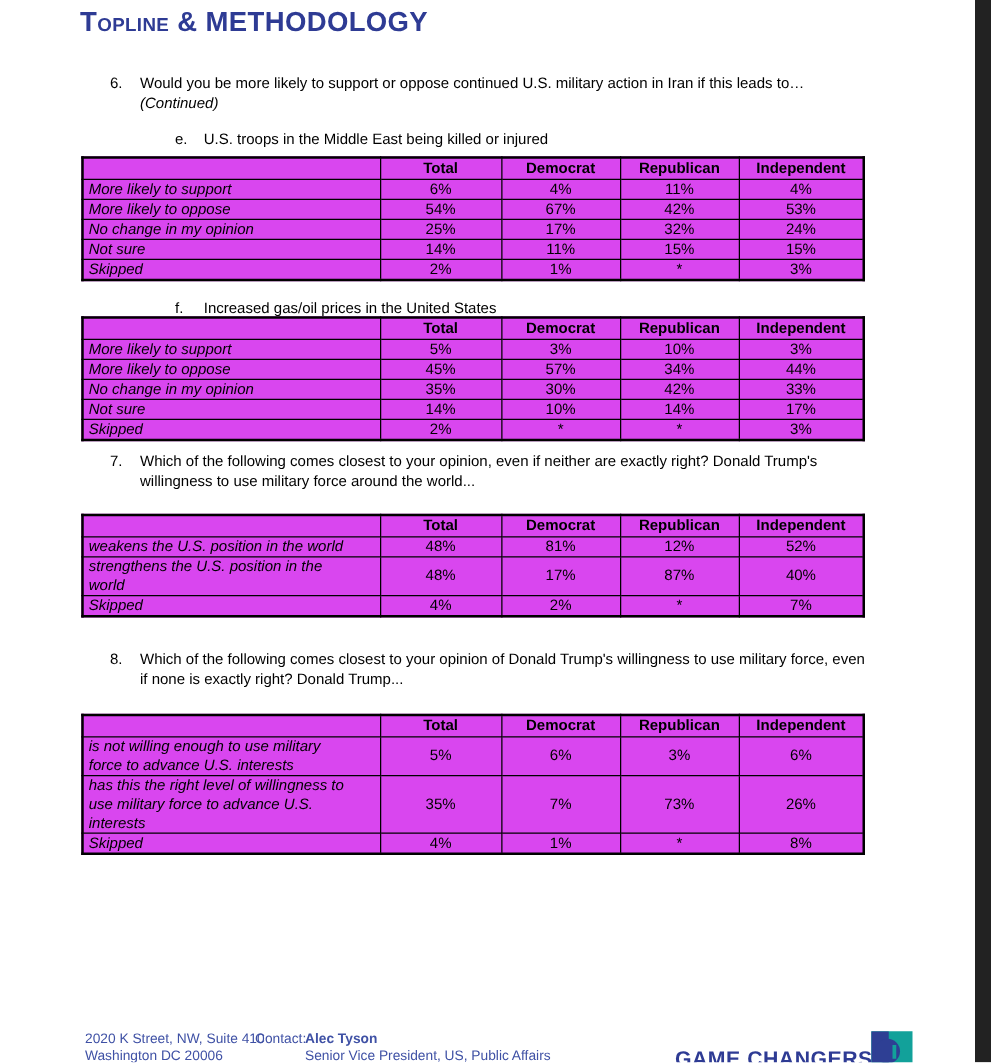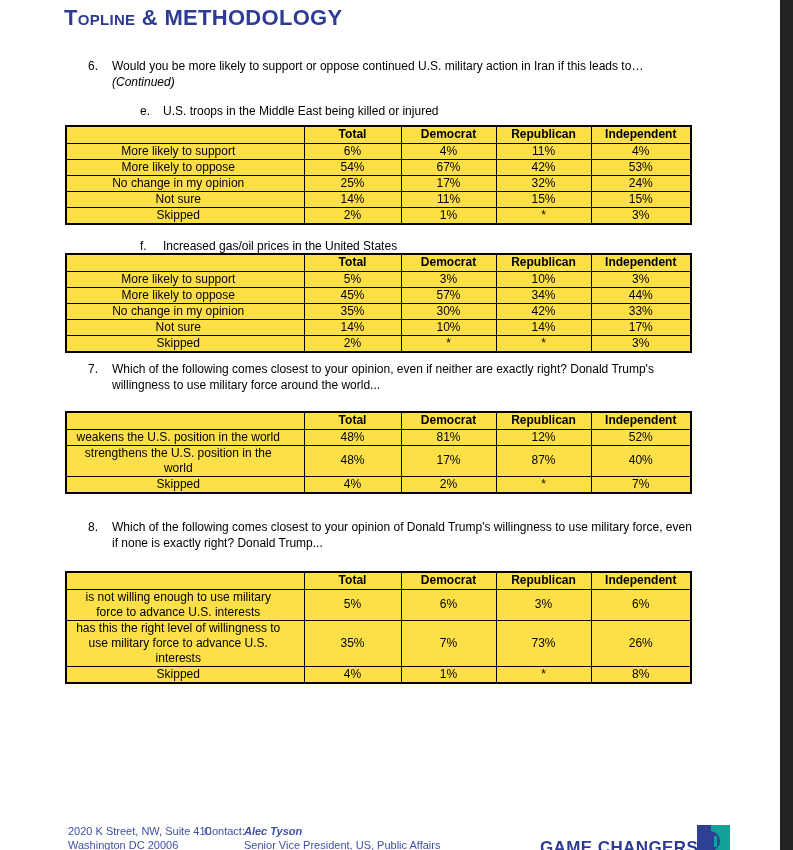--- a/index.html
+++ b/index.html
@@ -58,55 +58,55 @@
   #sub-f { top: 239px; }
   .data-table {
     position: absolute;
     left: 65px;
     width: 625px;
     border-collapse: collapse;
     table-layout: fixed;
     border: 2px solid #000;
     font-size: 12px;
     color: #000;
-    background: #fde047;
+    background: #d946ef;
   }
   .data-table th, .data-table td {
     border: 1px solid #000;
     line-height: 15px;
     vertical-align: middle;
     overflow: hidden;
   }
   .data-table th {
     font-weight: bold;
     text-align: center;
     height: 17px;
     padding: 0 2px;
   }
   .data-table tbody tr { height: 16px; }
-  .data-table td.lbl { text-align: center; padding: 0 18px 0 4px; }
+  .data-table td.lbl { text-align: left; padding: 0 18px 0 4px; font-style: italic; }
   .data-table td.val { text-align: center; padding: 0 2px; }
   #table-e  { top: 125px; }
   #table-f  { top: 253px; }
   #table-q7 { top: 411px; }
   #table-q8 { top: 571px; }
   .footer {
     position: absolute;
     top: 824px;
     left: 0;
     width: 648px;
     height: 26px;
     font-size: 11px;
     line-height: 14px;
     color: var(--footer_blue, #3f51a5);
   }
   .footer .address { position: absolute; left: 68px; top: 0; }
   .footer .contact-label { position: absolute; left: 204px; top: 0; }
   .footer .contact-block { position: absolute; left: 244px; top: 0; }
-  .footer .contact-name { font-weight: bold; font-style: italic; }
+  .footer .contact-name { font-weight: bold; }
   .tagline {
     position: absolute;
     left: 540px;
     top: 838px;
     font-size: 17px;
     font-weight: bold;
     letter-spacing: 0.4px;
     color: var(--title_blue, #2e3b94);
     white-space: nowrap;
   }

